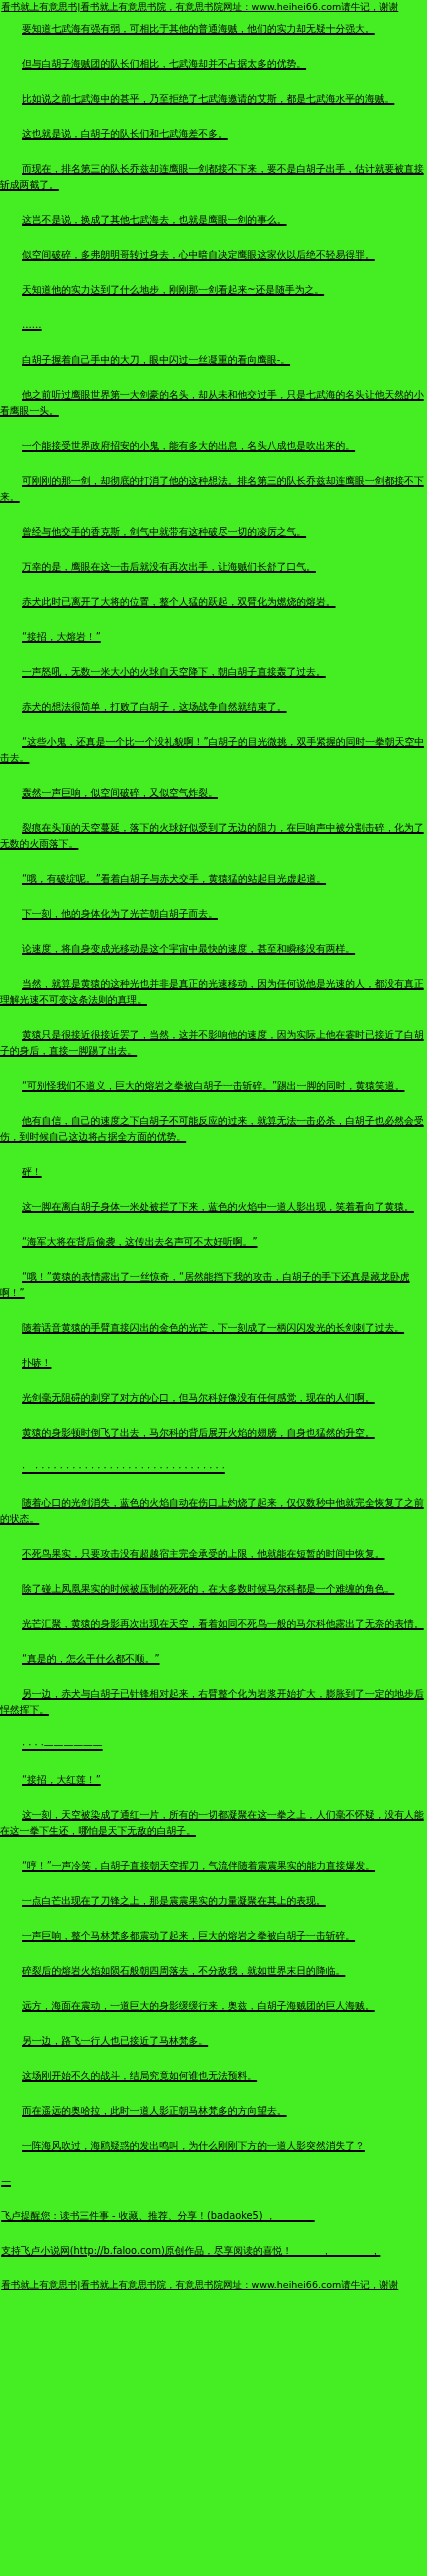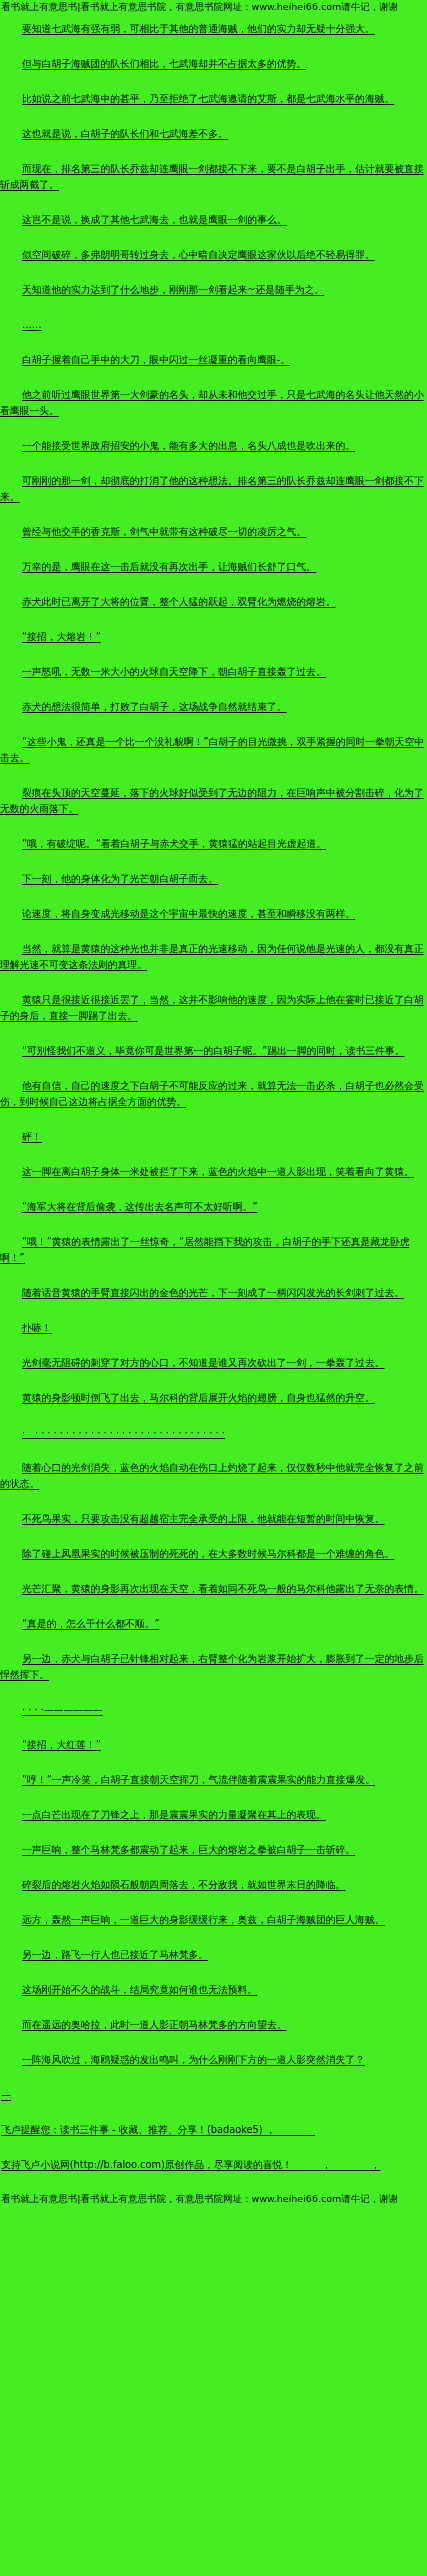--- a/index.html
+++ b/index.html
@@ -7,20 +7,21 @@
     padding: 0;
     background: #44ee22;
     font-family: "DejaVu Sans", "Liberation Sans", sans-serif;
   }
   .page {
     width: 427px;
     min-height: 2576px;
     background: #44ee22;
     color: #000000;
     overflow: hidden;
+    text-decoration: underline;
   }
   .site-line {
     font-size: 9.5px;
     line-height: 12.2px;
     color: #000000;
     padding: 0.6px 1.2px 0 1.2px;
     margin-bottom: 8.5px;
     white-space: nowrap;
   }
   .site-line.bottom {
@@ -65,50 +66,52 @@
       <p class="para">他之前听过鹰眼世界第一大剑豪的名头，却从未和他交过手，只是七武海的名头让他天然的小看鹰眼一头。</p>
       <p class="para">一个能接受世界政府招安的小鬼，能有多大的出息，名头八成也是吹出来的。</p>
       <p class="para">可刚刚的那一剑，却彻底的打消了他的这种想法。排名第三的队长乔兹却连鹰眼一剑都接不下来。</p>
       <p class="para">曾经与他交手的香克斯，剑气中就带有这种破尽一切的凌厉之气。</p>
       <p class="para">万幸的是，鹰眼在这一击后就没有再次出手，让海贼们长舒了口气。</p>
       <p class="para">赤犬此时已离开了大将的位置，整个人猛的跃起，双臂化为燃烧的熔岩。</p>
       <p class="para">“接招，大熔岩！”</p>
       <p class="para">一声怒吼，无数一米大小的火球自天空降下，朝白胡子直接轰了过去。</p>
       <p class="para">赤犬的想法很简单，打败了白胡子，这场战争自然就结束了。</p>
       <p class="para">“这些小鬼，还真是一个比一个没礼貌啊！”白胡子的目光微挑，双手紧握的同时一拳朝天空中击去。</p>
+      <p class="para">轰然一声巨响，似空间破碎，又似空气炸裂。</p>
       <p class="para">裂痕在头顶的天空蔓延，落下的火球好似受到了无边的阻力，在巨响声中被分割击碎，化为了无数的火雨落下。</p>
       <p class="para">“哦，有破绽呢。”看着白胡子与赤犬交手，黄猿猛的站起目光虚起道。</p>
       <p class="para">下一刻，他的身体化为了光芒朝白胡子而去。</p>
       <p class="para">论速度，将自身变成光移动是这个宇宙中最快的速度，甚至和瞬移没有两样。</p>
       <p class="para">当然，就算是黄猿的这种光也并非是真正的光速移动，因为任何说他是光速的人，都没有真正理解光速不可变这条法则的真理。</p>
       <p class="para">黄猿只是很接近很接近罢了，当然，这并不影响他的速度，因为实际上他在霎时已接近了白胡子的身后，直接一脚踢了出去。</p>
-      <p class="para">“可别怪我们不道义，毕竟你可是世界第一的白胡子呢。”踢出一脚的同时，读书三件事。</p>
+      <p class="para">“可别怪我们不道义，巨大的熔岩之拳被白胡子一击斩碎。”踢出一脚的同时，黄猿笑道。</p>
       <p class="para">他有自信，自己的速度之下白胡子不可能反应的过来，就算无法一击必杀，白胡子也必然会受伤，到时候自己这边将占据全方面的优势。</p>
       <p class="para">砰！</p>
       <p class="para">这一脚在离白胡子身体一米处被拦了下来，蓝色的火焰中一道人影出现，笑着看向了黄猿。</p>
       <p class="para">“海军大将在背后偷袭，这传出去名声可不太好听啊。”</p>
       <p class="para">“哦！”黄猿的表情露出了一丝惊奇，“居然能挡下我的攻击，白胡子的手下还真是藏龙卧虎啊！”</p>
       <p class="para">随着话音黄猿的手臂直接闪出的金色的光芒，下一刻成了一柄闪闪发光的长剑刺了过去。</p>
       <p class="para">扑哧！</p>
-      <p class="para">光剑毫无阻碍的刺穿了对方的心口，不知道是谁又再次砍出了一剑，一拳轰了过去。</p>
+      <p class="para">光剑毫无阻碍的刺穿了对方的心口，但马尔科好像没有任何感觉，现在的人们啊。</p>
       <p class="para">黄猿的身影顿时倒飞了出去，马尔科的背后展开火焰的翅膀，自身也猛然的升空。</p>
       <p class="para">·　· · · · · · · · · · · · · · · · · · · · · · · · · · · · · · ·</p>
       <p class="para">随着心口的光剑消失，蓝色的火焰自动在伤口上灼烧了起来，仅仅数秒中他就完全恢复了之前的状态。</p>
       <p class="para">不死鸟果实，只要攻击没有超越宿主完全承受的上限，他就能在短暂的时间中恢复。</p>
       <p class="para">除了碰上凤凰果实的时候被压制的死死的，在大多数时候马尔科都是一个难缠的角色。</p>
       <p class="para">光芒汇聚，黄猿的身影再次出现在天空，看着如同不死鸟一般的马尔科他露出了无奈的表情。</p>
       <p class="para">“真是的，怎么干什么都不顺。”</p>
       <p class="para">另一边，赤犬与白胡子已针锋相对起来，右臂整个化为岩浆开始扩大，膨胀到了一定的地步后悍然挥下。</p>
       <p class="para">· · · ·——————</p>
       <p class="para">“接招，大红莲！”</p>
+      <p class="para">这一刻，天空被染成了通红一片，所有的一切都凝聚在这一拳之上，人们毫不怀疑，没有人能在这一拳下生还，哪怕是天下无敌的白胡子。</p>
       <p class="para">“哼！”一声冷笑，白胡子直接朝天空挥刀，气流伴随着震震果实的能力直接爆发。</p>
       <p class="para">一点白芒出现在了刀锋之上，那是震震果实的力量凝聚在其上的表现。</p>
       <p class="para">一声巨响，整个马林梵多都震动了起来，巨大的熔岩之拳被白胡子一击斩碎。</p>
       <p class="para">碎裂后的熔岩火焰如陨石般朝四周落去，不分敌我，就如世界末日的降临。</p>
-      <p class="para">远方，轰然一声巨响，一道巨大的身影缓缓行来，奥兹，白胡子海贼团的巨人海贼。</p>
+      <p class="para">远方，海面在震动，一道巨大的身影缓缓行来，奥兹，白胡子海贼团的巨人海贼。</p>
       <p class="para">另一边，路飞一行人也已接近了马林梵多。</p>
       <p class="para">这场刚开始不久的战斗，结局究竟如何谁也无法预料。</p>
       <p class="para">而在遥远的奥哈拉，此时一道人影正朝马林梵多的方向望去。</p>
       <p class="para">一阵海风吹过，海鸥疑惑的发出鸣叫，为什么刚刚下方的一道人影突然消失了？</p>
     </div>
 
   <p class="para no-indent">—</p>
 
   <p class="para no-indent">飞卢提醒您：读书三件事 - 收藏、推荐、分享！(badaoke5) ，　　　　</p>
 

